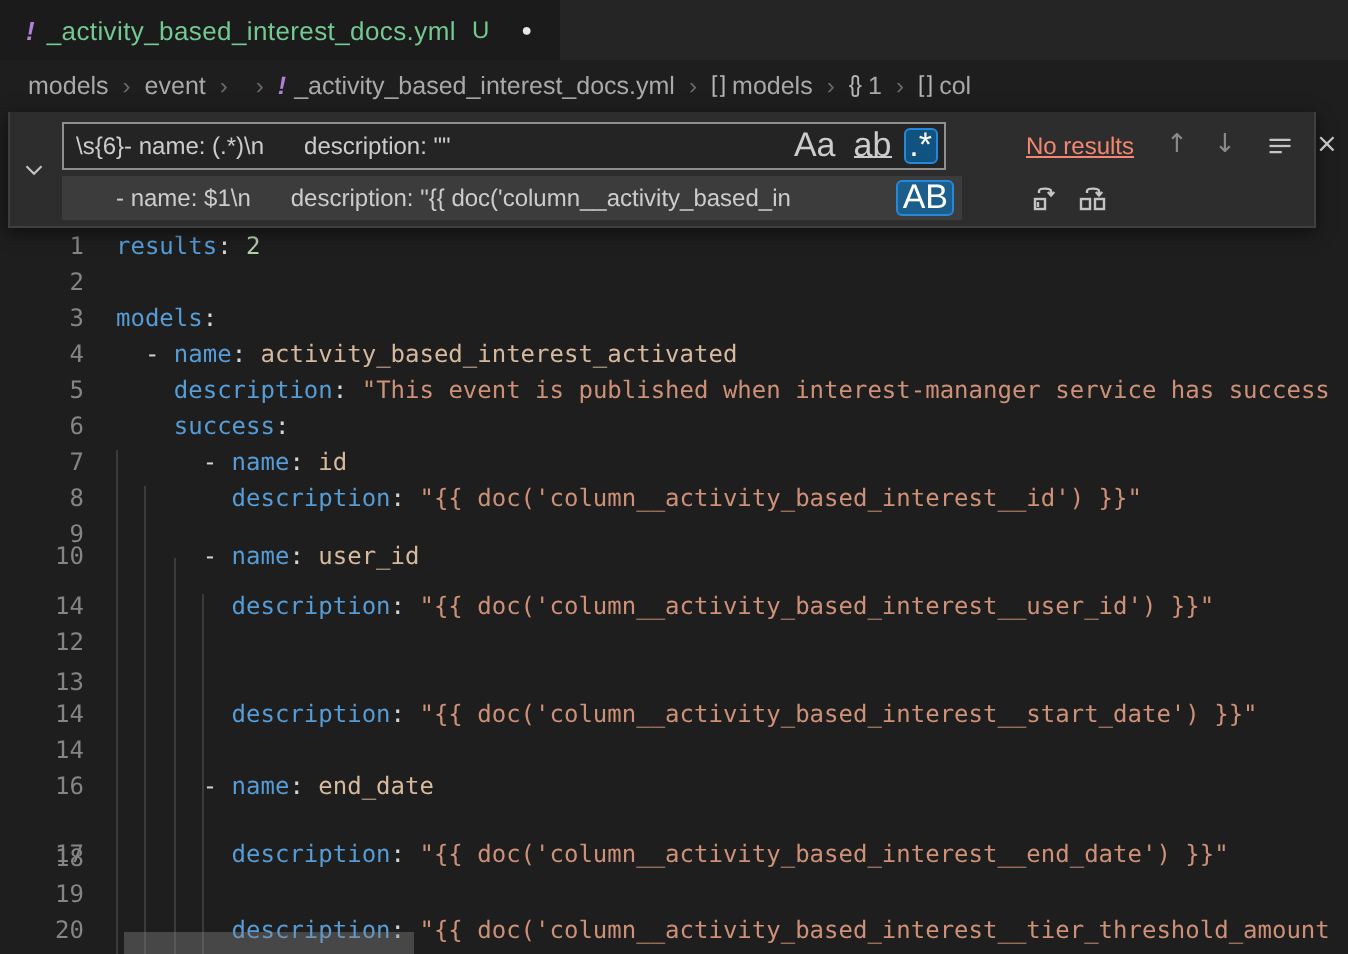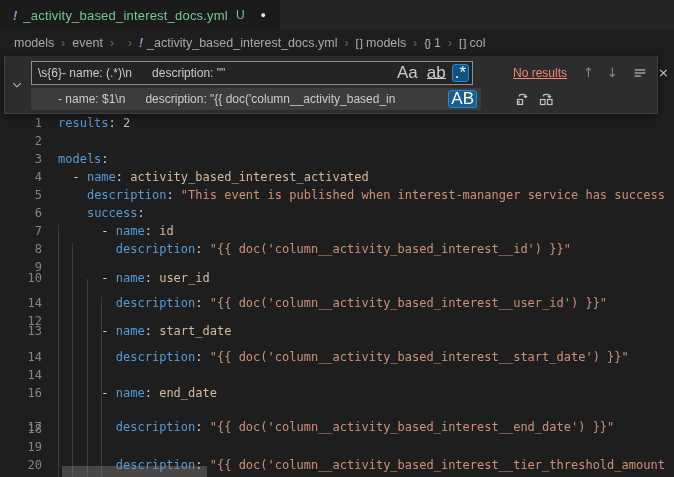--- a/index.html
+++ b/index.html
@@ -153,21 +153,21 @@
         <div class="code-line" style="top: 94px;"><span class="ln">3</span><span class="ltext"><span class="tok-k">models</span><span class="tok-p">:</span></span></div>
         <div class="code-line" style="top: 112px;"><span class="ln">4</span><span class="ltext"><span class="tok-p">  - </span><span class="tok-k">name</span><span class="tok-p">: </span><span class="tok-v">activity_based_interest_activated</span></span></div>
         <div class="code-line" style="top: 130px;"><span class="ln">5</span><span class="ltext"><span class="tok-p">    </span><span class="tok-k">description</span><span class="tok-p">: </span><span class="tok-s">"This event is published when interest-mananger service has success</span></span></div>
         <div class="code-line" style="top: 148px;"><span class="ln">6</span><span class="ltext"><span class="tok-p">    </span><span class="tok-k">success</span><span class="tok-p">:</span></span></div>
         <div class="code-line" style="top: 166px;"><span class="ln">7</span><span class="ltext"><span class="tok-p">      - </span><span class="tok-k">name</span><span class="tok-p">: </span><span class="tok-v">id</span></span></div>
         <div class="code-line" style="top: 184px;"><span class="ln">8</span><span class="ltext"><span class="tok-p">        </span><span class="tok-k">description</span><span class="tok-p">: </span><span class="tok-s">"{{ doc('column__activity_based_interest__id') }}"</span></span></div>
         <div class="code-line" style="top: 202px;"><span class="ln">9</span><span class="ltext"></span></div>
         <div class="code-line" style="top: 213px;"><span class="ln">10</span><span class="ltext"><span class="tok-p">      - </span><span class="tok-k">name</span><span class="tok-p">: </span><span class="tok-v">user_id</span></span></div>
         <div class="code-line" style="top: 238px;"><span class="ln">14</span><span class="ltext"><span class="tok-p">        </span><span class="tok-k">description</span><span class="tok-p">: </span><span class="tok-s">"{{ doc('column__activity_based_interest__user_id') }}"</span></span></div>
         <div class="code-line" style="top: 256px;"><span class="ln">12</span><span class="ltext"></span></div>
-        <div class="code-line" style="top: 266px;"><span class="ln">13</span><span class="ltext"><span class="tok-p">      - </span><span class="tok-k">name</span><span class="tok-p">: </span><span class="tok-v">start_date</span></span></div>
+        <div class="code-line" style="top: 276px;"><span class="ln">13</span></div>
         <div class="code-line" style="top: 292px;"><span class="ln">14</span><span class="ltext"><span class="tok-p">        </span><span class="tok-k">description</span><span class="tok-p">: </span><span class="tok-s">"{{ doc('column__activity_based_interest__start_date') }}"</span></span></div>
         <div class="code-line" style="top: 310px;"><span class="ln">14</span><span class="ltext"></span></div>
         <div class="code-line" style="top: 328px;"><span class="ln">16</span><span class="ltext"><span class="tok-p">      - </span><span class="tok-k">name</span><span class="tok-p">: </span><span class="tok-v">end_date</span></span></div>
         <div class="code-line" style="top: 362px;"><span class="ln">17</span><span class="ltext"><span class="tok-p">        </span><span class="tok-k">description</span><span class="tok-p">: </span><span class="tok-s">"{{ doc('column__activity_based_interest__end_date') }}"</span></span></div>
         <div class="code-line" style="top: 364px;"><span class="ln">18</span><span class="ltext"></span></div>
         <div class="code-line" style="top: 382px;"><span class="ln">19</span></div>
         <div class="code-line" style="top: 400px;"><span class="ln">20</span><span class="ltext"><span class="tok-p">        </span><span class="tok-k">description</span><span class="tok-p">: </span><span class="tok-s">"{{ doc('column__activity_based_interest__tier_threshold_amount</span></span></div>
       </div>
   </div>
 

